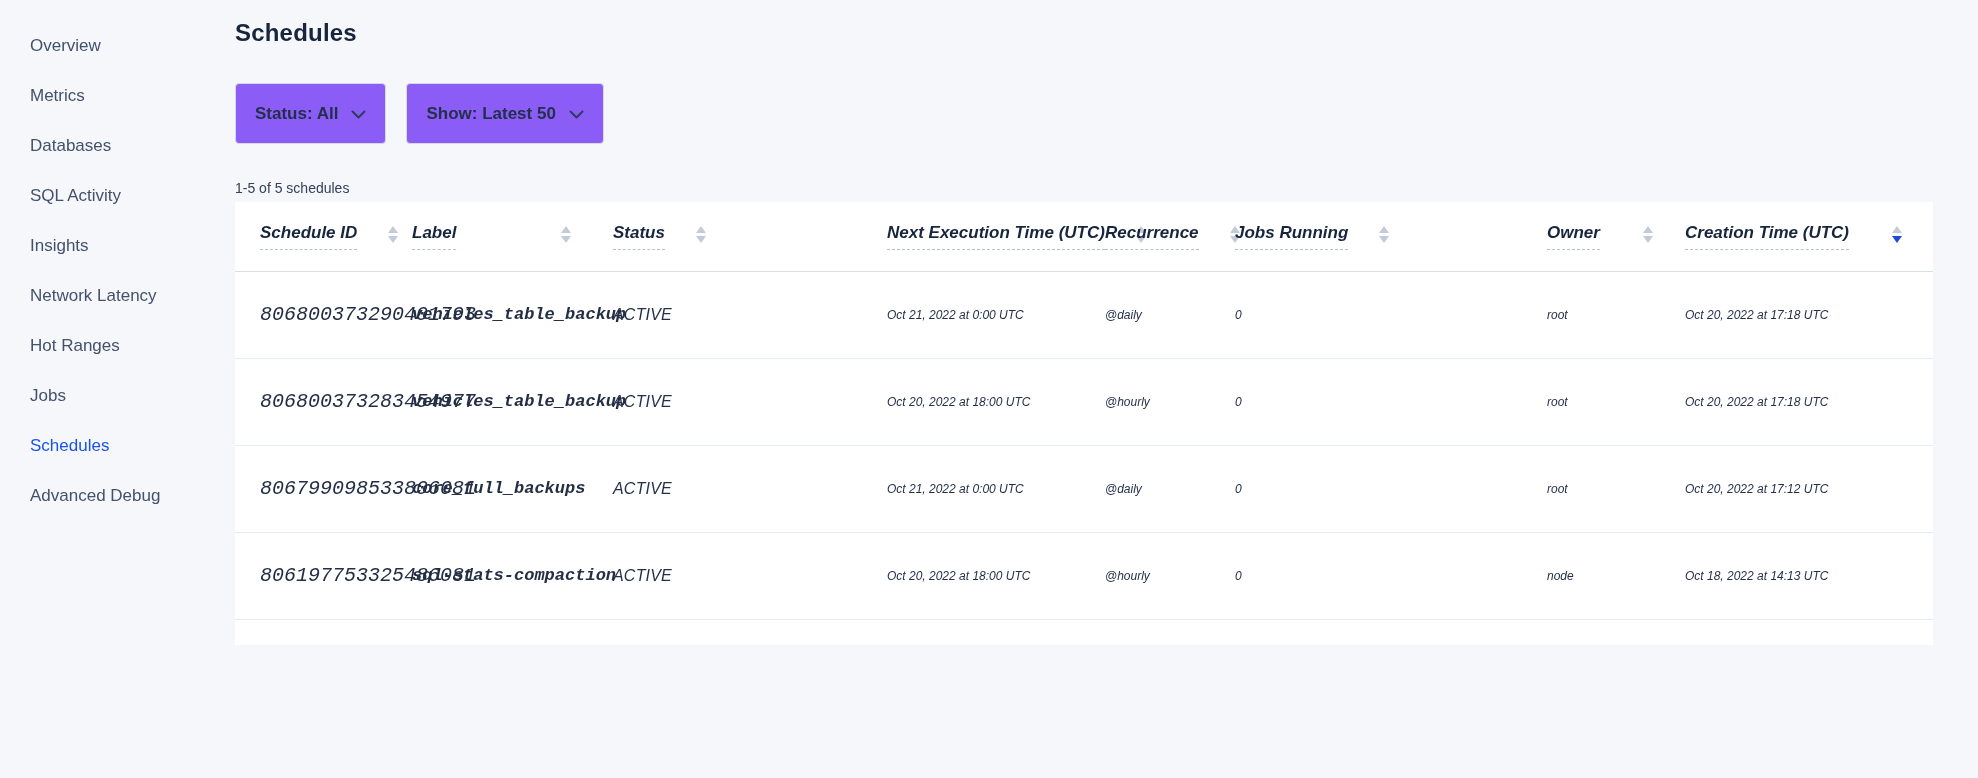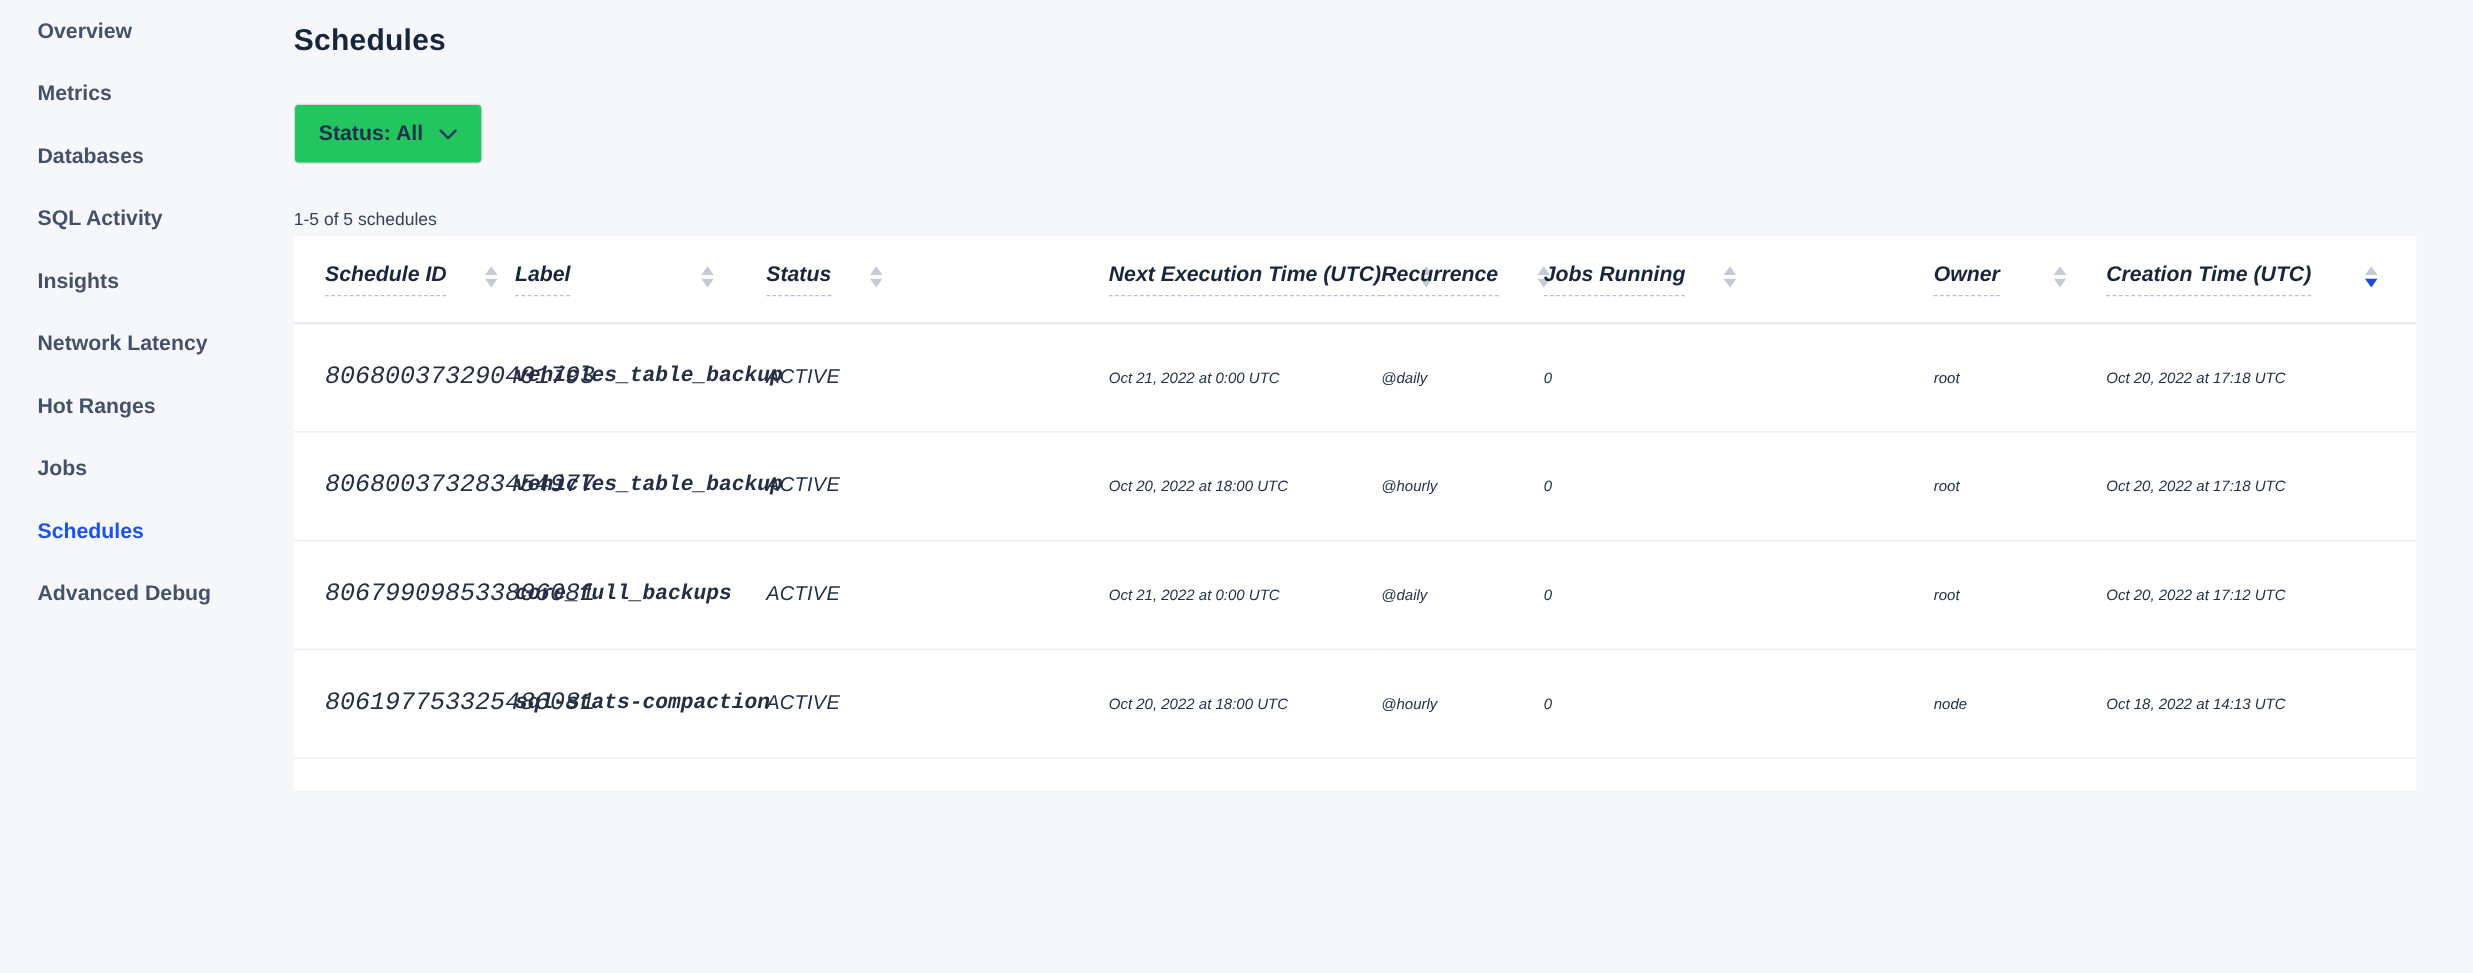--- a/index.html
+++ b/index.html
@@ -8,41 +8,41 @@
     width: 1978px; height: 778px; overflow: hidden;
     background: #f5f7fa;
     font-family: "Liberation Sans", "DejaVu Sans", sans-serif;
     color: #24304a;
     display: flex;
   }
 
   
   .sidebar {
     width: 235px; flex: 0 0 235px;
-    font-weight: bold;
+    padding-top: 21px;
   }
   .sidebar a {
     display: flex; align-items: center;
     height: 50px; padding-left: 30px;
     font-size: 17px; color: #44516b;
     text-decoration: none; cursor: pointer;
   }
   .sidebar a.active { color: #1a53e8; }
 
   
   .main { width: 1698px; flex: 0 0 1698px; padding-top: 18px; }
   .page-title {
     margin: 0; font-size: 24px; font-weight: 700;
     color: #17253d; letter-spacing: 0.2px; line-height: 29px;
   }
   .filters { margin-top: 36px; display: flex; gap: 20px; }
   .dropdown-btn {
     display: inline-flex; align-items: center; gap: 13px;
-    height: 48px; padding: 0 19px;
-    background: #22c55e; border: 1px solid #d5dbe5; border-radius: 4px;
+    height: 61px; padding: 0 19px;
+    background: #8b5cf6; border: 1px solid #d5dbe5; border-radius: 4px;
     font-family: inherit; font-size: 17px; font-weight: 600; color: #22304c;
     cursor: pointer;
   }
   .chev { display: inline-block; }
   .count-text { margin-top: 33px; font-size: 14px; color: #33415c; line-height: 22px; }
 
   
   .card { margin-top: 3px; background: #ffffff; width: 100%; padding-bottom: 25px; }
   table.schedules { width: 1698px; table-layout: fixed; border-collapse: collapse; font-style: italic; }
   col.c1 { width: 177px; } col.c2 { width: 201px; } col.c3 { width: 274px; }
@@ -122,20 +122,28 @@
       <span>Advanced Debug</span>
     </a>
 </nav>
 
 <main class="main">
   <h1 class="page-title">Schedules</h1>
 
   <div class="filters">
     <button class="dropdown-btn">
       <span>Status: All</span>
+      <span class="chev">
+        <svg width="15" height="9" viewBox="0 0 15 9">
+            <polyline points="1.5,1.5 7.5,7.5 13.5,1.5" fill="none" stroke="#2c3c5c" stroke-width="2" stroke-linecap="round" stroke-linejoin="round"></polyline>
+          </svg>
+      </span>
+    </button>
+    <button class="dropdown-btn">
+      <span>Show: Latest 50</span>
       <span class="chev">
         <svg width="15" height="9" viewBox="0 0 15 9">
             <polyline points="1.5,1.5 7.5,7.5 13.5,1.5" fill="none" stroke="#2c3c5c" stroke-width="2" stroke-linecap="round" stroke-linejoin="round"></polyline>
           </svg>
       </span>
     </button>
   </div>
 
   <div class="count-text">1-5 of 5 schedules</div>
 

